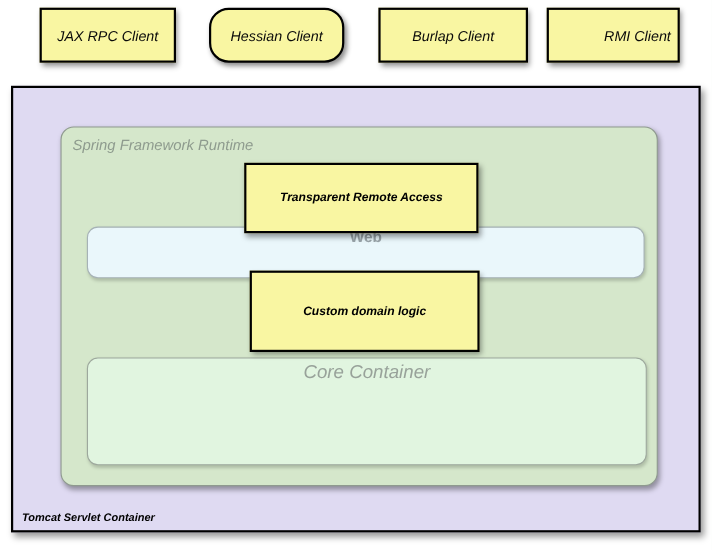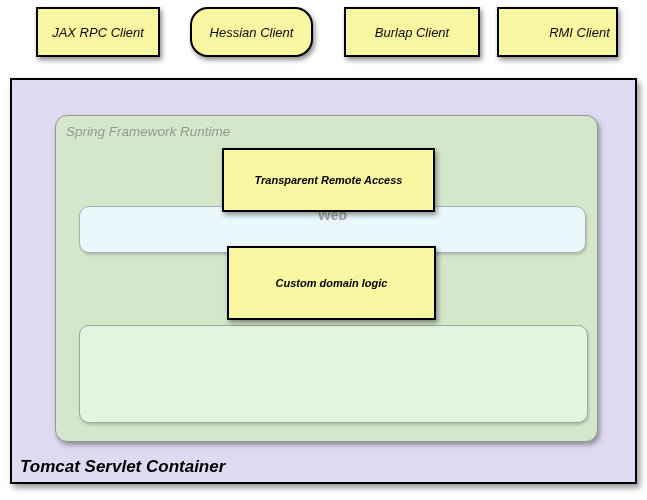--- a/index.html
+++ b/index.html
@@ -32,21 +32,21 @@
   .c4{left:497px;width:121px;padding-left:44px;}
 
   
   .tomcat{
     position:absolute;left:10px;top:78px;width:627px;height:406px;
     background:var(--c-lavender);border:2px solid #000;box-sizing:border-box;
     box-shadow:3px 4px 6px rgba(0,0,0,0.4);
   }
   .tomcat-label{
     position:absolute;left:8px;bottom:5px;
-    font-weight:bold;font-style:italic;font-size:17px;color:#000;
+    font-weight:bold;font-style:italic;font-size:10px;color:#000;
   }
 
   
   .runtime{
     position:absolute;left:43px;top:35px;width:543px;height:327px;
     background:var(--c-runtime);border:1px solid #8F9A8F;box-sizing:border-box;
     border-radius:12px;box-shadow:2px 3px 5px rgba(0,0,0,0.35);
   }
   .runtime-label{
     position:absolute;left:10px;top:8px;
@@ -125,19 +125,20 @@
 
       <div class="yellow-box tra">
         <span>Transparent Remote Access</span>
       </div>
 
       <div class="yellow-box cdl">
         <span>Custom domain logic</span>
       </div>
 
       <div class="core">
+        <div class="core-label">Core Container</div>
       </div>
     </div>
 
     <div class="tomcat-label">Tomcat Servlet Container</div>
   </div>
 
 </div>
 
 </body></html>

